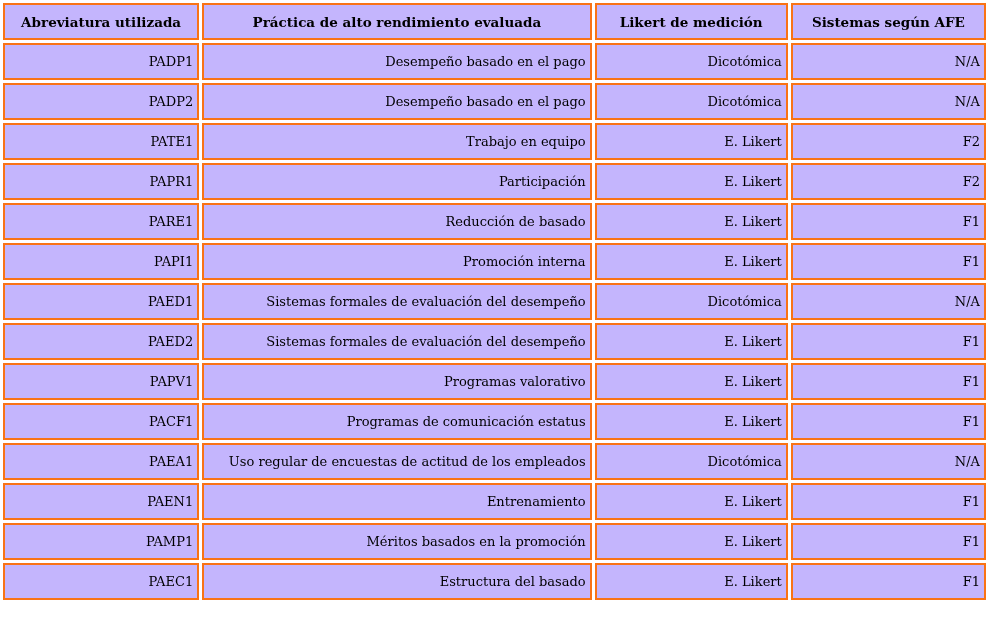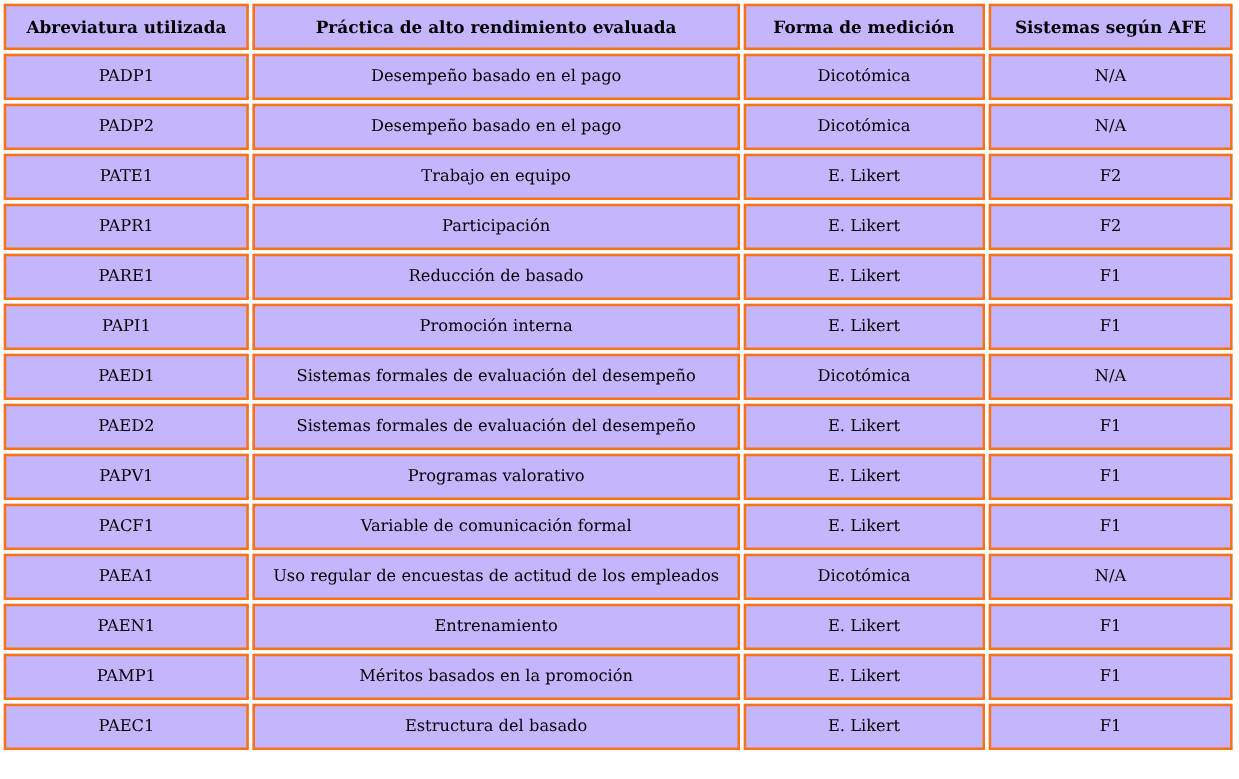--- a/index.html
+++ b/index.html
@@ -30,41 +30,42 @@
     overflow: hidden;
     white-space: nowrap;
   }
   table.afe-table th {
     font-weight: bold;
     font-size: 13.5px;
   }
   table.afe-table td {
     font-weight: normal;
     font-size: 13px;
+    text-align: right;
   }
   col.c1 { width: 195px; }
   col.c2 { width: 387px; }
   col.c3 { width: 192px; }
   col.c4 { width: 194px; }
 </style>
 </head>
 <body>
 
 <table class="afe-table">
   <colgroup>
     <col class="c1">
     <col class="c2">
     <col class="c3">
     <col class="c4">
   </colgroup>
   <thead>
     <tr>
         <th>Abreviatura utilizada</th>
         <th>Práctica de alto rendimiento evaluada</th>
-        <th>Forma de medición</th>
+        <th>Likert de medición</th>
         <th>Sistemas según AFE</th>
       </tr>
   </thead>
   <tbody>
       <tr>
         <td>PADP1</td>
         <td>Desempeño basado en el pago</td>
         <td>Dicotómica</td>
         <td>N/A</td>
       </tr>
@@ -111,21 +112,21 @@
         <td>F1</td>
       </tr>
       <tr>
         <td>PAPV1</td>
         <td>Programas valorativo</td>
         <td>E. Likert</td>
         <td>F1</td>
       </tr>
       <tr>
         <td>PACF1</td>
-        <td>Variable de comunicación formal</td>
+        <td>Programas de comunicación estatus</td>
         <td>E. Likert</td>
         <td>F1</td>
       </tr>
       <tr>
         <td>PAEA1</td>
         <td>Uso regular de encuestas de actitud de los empleados</td>
         <td>Dicotómica</td>
         <td>N/A</td>
       </tr>
       <tr>

